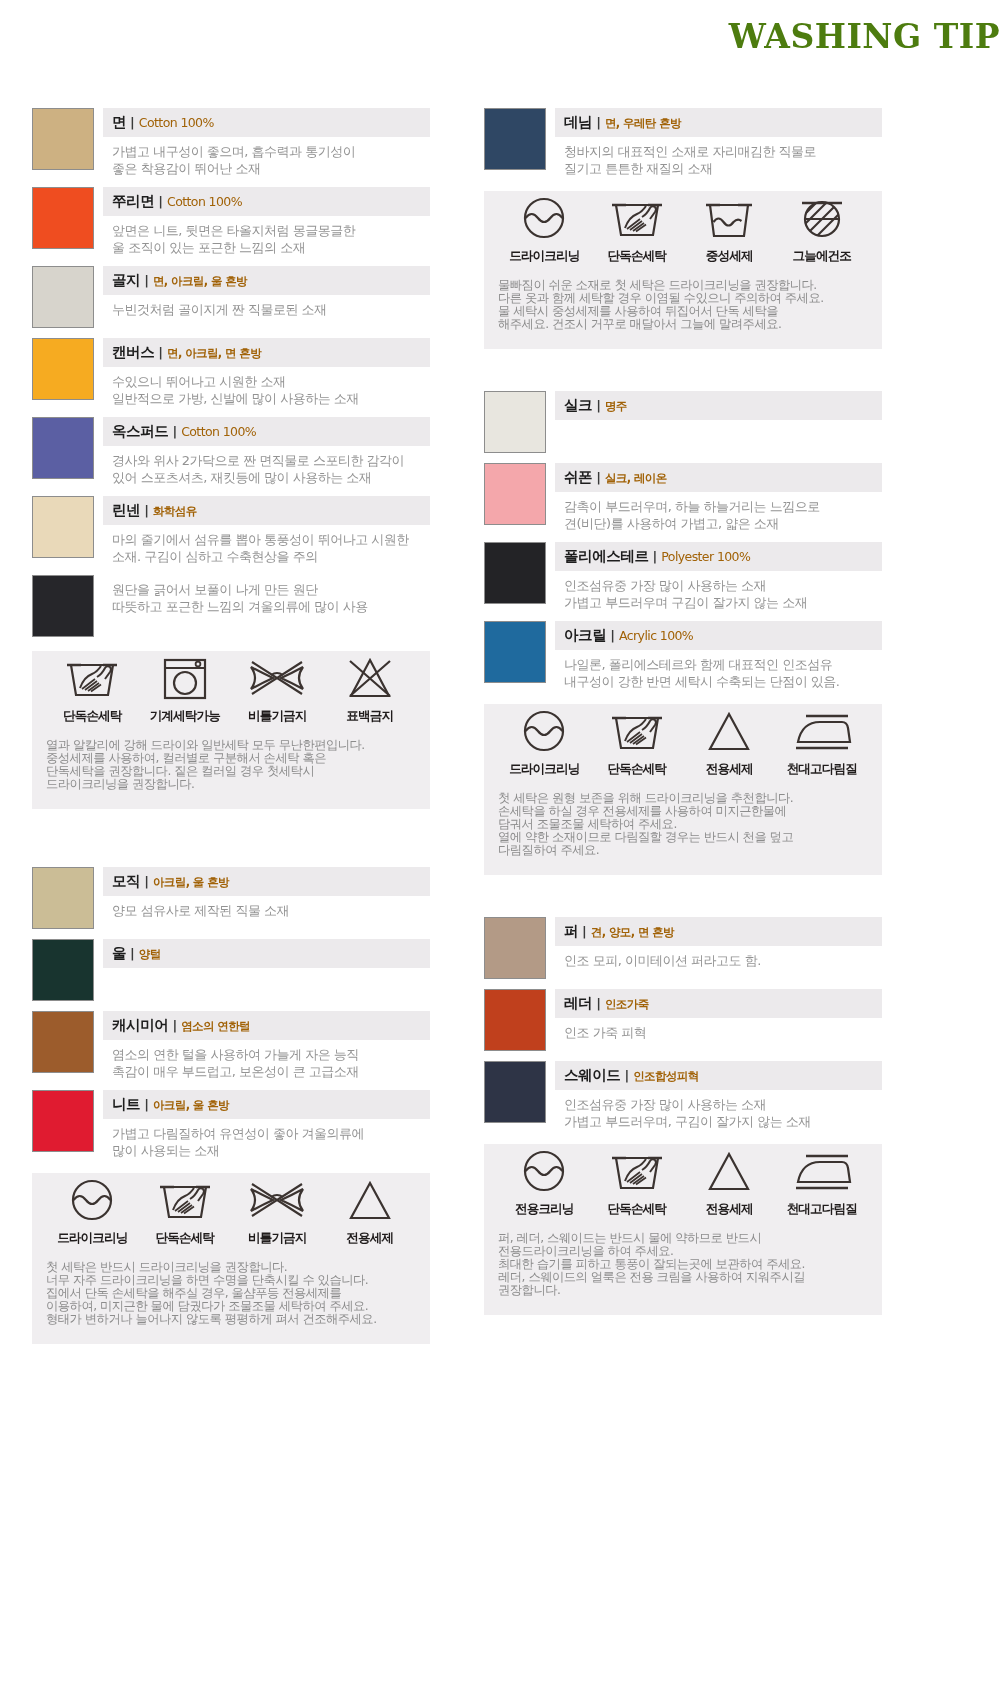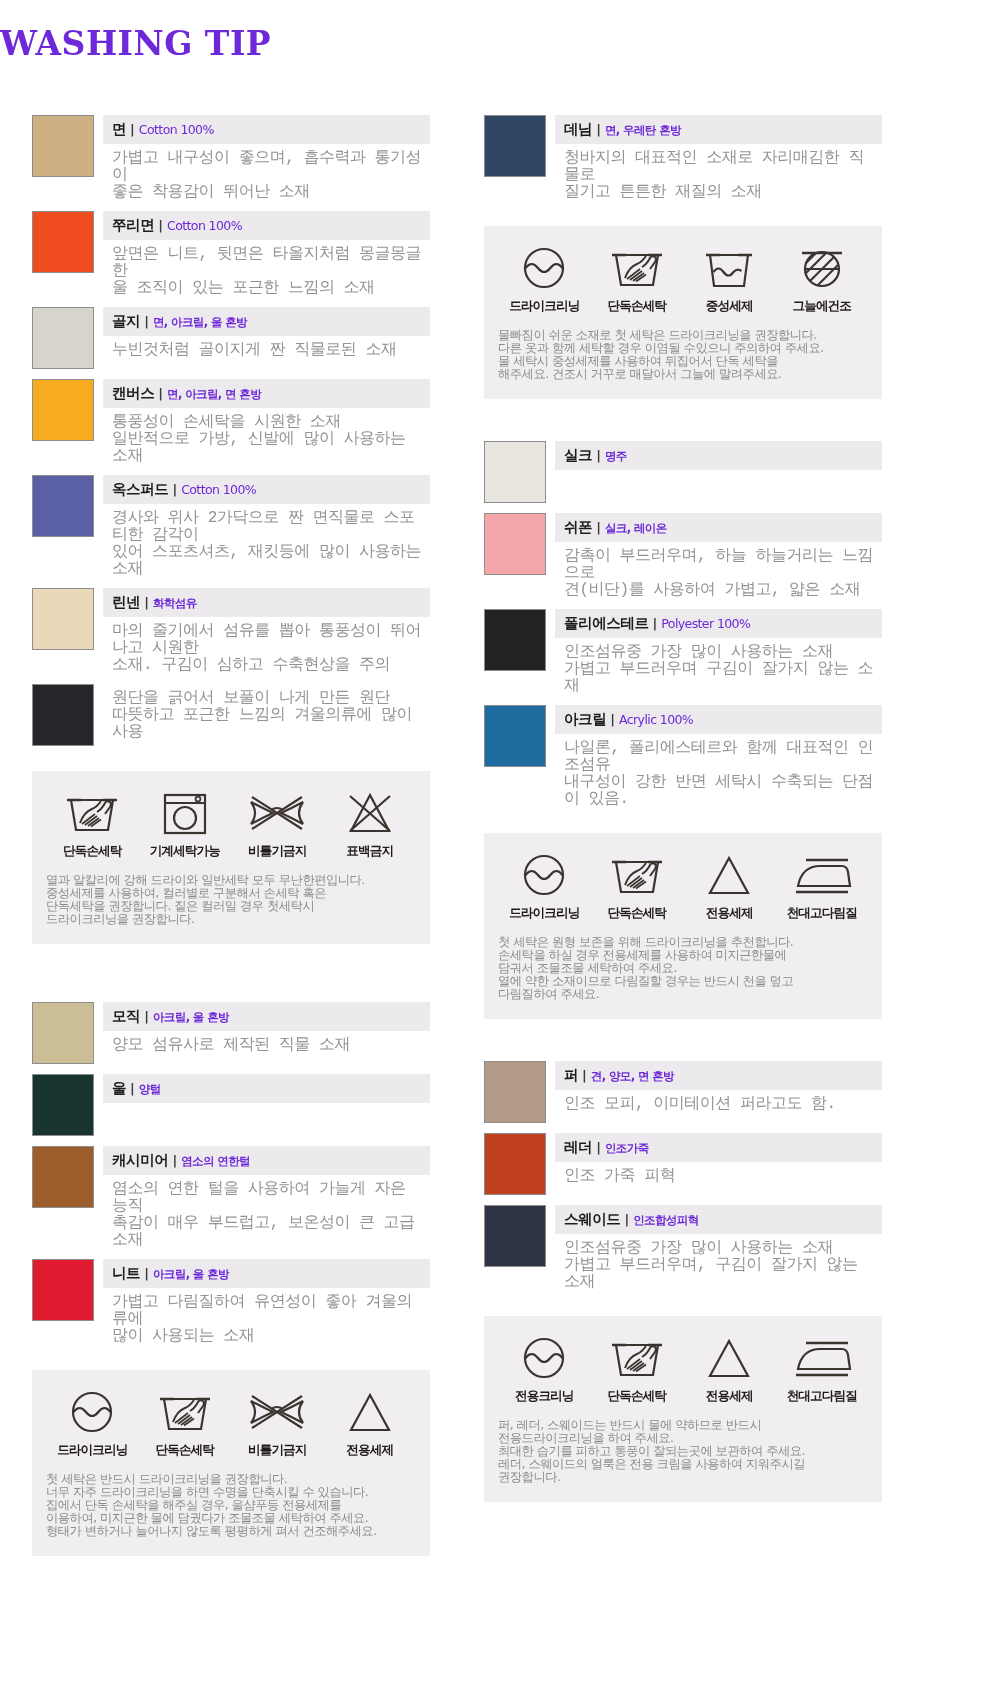--- a/index.html
+++ b/index.html
@@ -4,27 +4,27 @@
 <style>
   * { box-sizing: border-box; margin: 0; padding: 0; }
   body {
     width: 1000px; height: 1708px;
     background: #ffffff;
     font-family: "DejaVu Sans", "Liberation Sans", sans-serif;
     position: relative;
     overflow: hidden;
   }
   .page-title {
-    text-align: left;
+    text-align: right;
     font-family: "DejaVu Serif", "Liberation Serif", serif;
     font-weight: bold;
     font-size: 33px;
     letter-spacing: 0.5px;
-    color: #6d28d9;
-    padding-top: 24px;
+    color: #4d7c0f;
+    padding-top: 17px;
   }
   .columns {
     display: flex;
     padding: 0 32px;
     margin-top: 52px;
     gap: 54px;
   }
   .col { width: 398px; flex: 0 0 398px; }
 
   
@@ -50,39 +50,38 @@
   }
   .fab-name {
     font-weight: bold;
     font-size: 14.5px;
     color: #1d1d1d;
     letter-spacing: -0.4px;
   }
   .fab-sep { color: #3a3a3a; font-weight: bold; font-size: 13px; margin: 0 4px; }
   .fab-comp {
     font-size: 12.5px;
-    color: #6d28d9;
+    color: #a16207;
     letter-spacing: -0.6px;
   }
   .fab-comp.tight { font-weight: bold; font-size: 11.5px; }
   .fab-desc {
     padding: 6px 9px 0 9px;
-    font-size: 16px;
+    font-size: 13px;
     line-height: 17px;
     color: #939393;
     letter-spacing: -0.5px;
     white-space: pre-line;
-    font-family: Liberation Mono, monospace;
   }
 
   
   .care {
     background: #f0eef0;
-    padding: 19px 14px 18px 14px;
-    margin: 25px 0 12px 0;
+    padding: 4px 14px 18px 14px;
+    margin: 14px 0 12px 0;
   }
   .care-icons {
     display: flex;
     justify-content: space-around;
     align-items: flex-end;
     margin-bottom: 6px;
   }
   .care-item {
     display: flex;
     flex-direction: column;
@@ -137,21 +136,21 @@
           <div class="swatch" style="background:#d7d4cc"></div>
           <div class="fab-body">
             <div class="fab-head"><span class="fab-name">골지</span><span class="fab-sep">|</span><span class="fab-comp tight">면, 아크릴, 울 혼방</span></div>
             <div class="fab-desc">누빈것처럼 골이지게 짠 직물로된 소재</div>
           </div>
         </div>
         <div class="fabric">
           <div class="swatch" style="background:#f6ab21"></div>
           <div class="fab-body">
             <div class="fab-head"><span class="fab-name">캔버스</span><span class="fab-sep">|</span><span class="fab-comp tight">면, 아크릴, 면 혼방</span></div>
-            <div class="fab-desc">통풍성이 손세탁을 시원한 소재
+            <div class="fab-desc">수있으니 뛰어나고 시원한 소재
 일반적으로 가방, 신발에 많이 사용하는 소재</div>
           </div>
         </div>
         <div class="fabric">
           <div class="swatch" style="background:#5b5fa3"></div>
           <div class="fab-body">
             <div class="fab-head"><span class="fab-name">옥스퍼드</span><span class="fab-sep">|</span><span class="fab-comp">Cotton 100%</span></div>
             <div class="fab-desc">경사와 위사 2가닥으로 짠 면직물로 스포티한 감각이
 있어 스포츠셔츠, 재킷등에 많이 사용하는 소재</div>
           </div>

